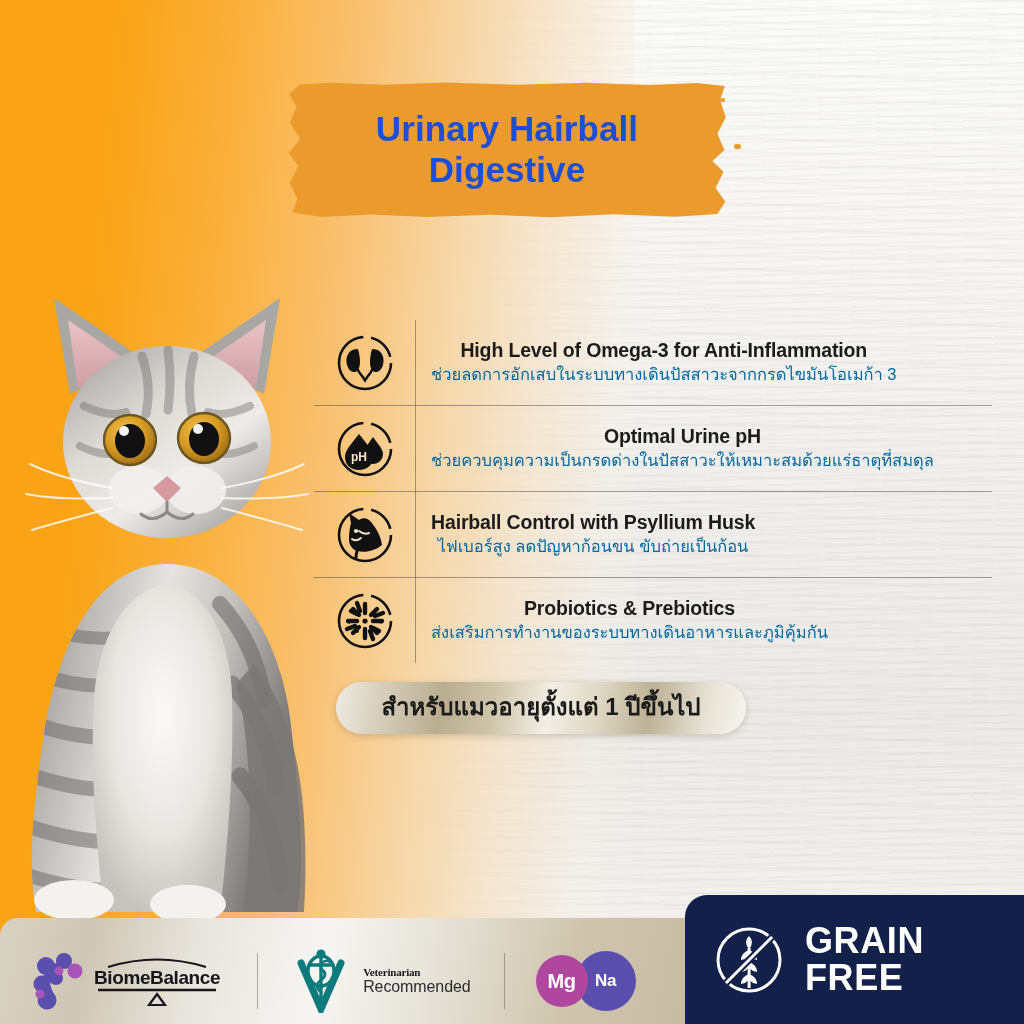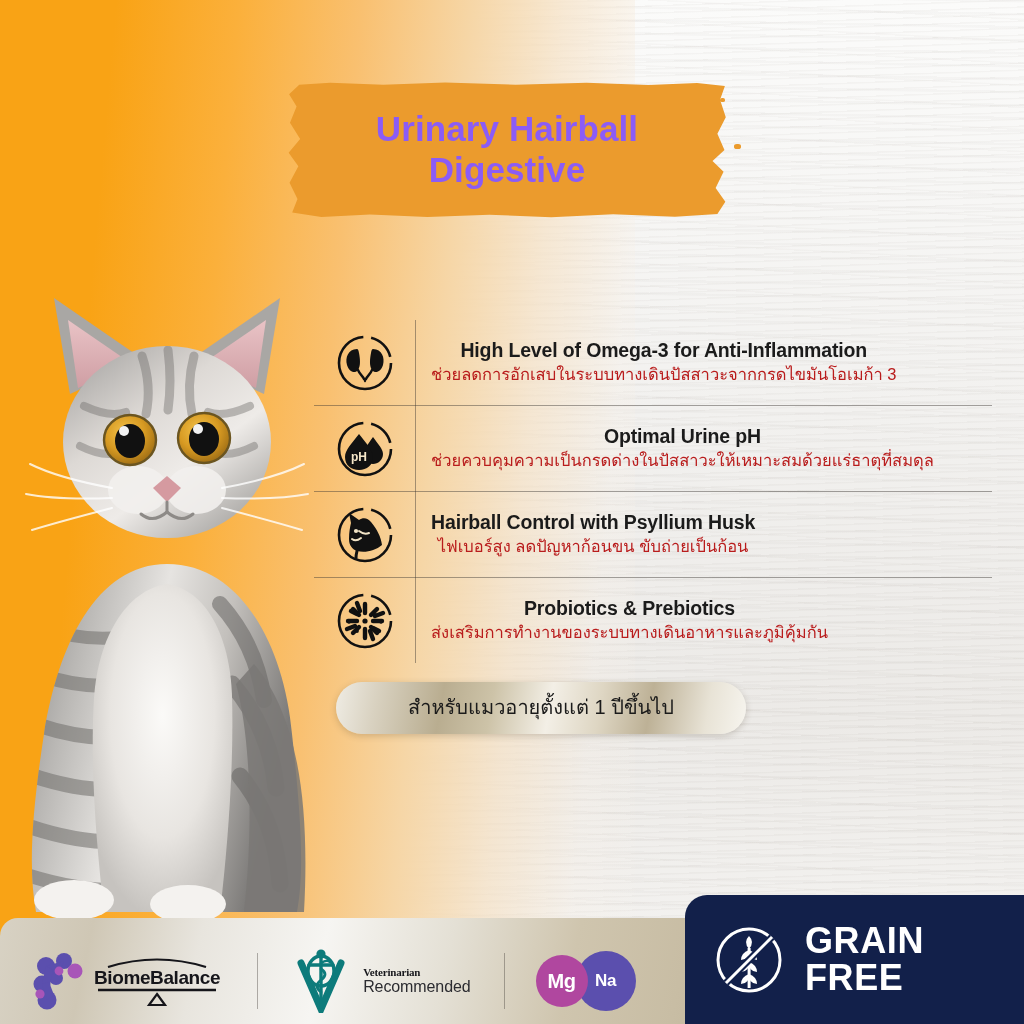--- a/index.html
+++ b/index.html
@@ -65,54 +65,54 @@
     clip-path:polygon(
       3% 2%, 10% 0.5%, 22% 2%, 36% 0.3%, 52% 2%, 68% 0.6%, 82% 2.2%, 93% 0.8%, 99.3% 3%,
       98.2% 13%, 99.5% 26%, 97.6% 38%, 99.2% 50%, 96.5% 58%, 99% 66%, 97.2% 78%, 99.4% 88%, 97.6% 97%,
       88% 99%, 74% 97.3%, 60% 99.4%, 46% 97.6%, 32% 99.3%, 19% 97.4%, 8% 99.2%, 1.4% 96%,
       2.6% 86%, 0.8% 74%, 2.8% 62%, 0.6% 52%, 3.2% 42%, 0.9% 30%, 2.4% 18%, 0.7% 9%);
   }
   .banner-fleck{position:absolute;background:var(--brand,#eb9b2d);border-radius:40%;}
   .banner-title{
     position:absolute;inset:0;display:flex;flex-direction:column;
     align-items:center;justify-content:center;
-    color:#8b5cf6;font-weight:bold;font-size:35px;line-height:1.16;
+    color:#1d4ed8;font-weight:bold;font-size:35px;line-height:1.16;
     letter-spacing:.1px;padding:0 18px;box-sizing:border-box;
   }
 
   
   .features{position:absolute;left:314px;top:320px;width:678px;text-align:center;}
   .frow{position:relative;height:85px;display:flex;align-items:center;}
   .frow + .frow{border-top:1px solid rgba(60,55,50,.45);}
   .vline{
     position:absolute;left:101px;top:0;bottom:0;width:1px;
     background:rgba(60,55,50,.45);
   }
   .ficon{width:101px;display:flex;align-items:center;justify-content:center;flex:0 0 101px;}
   .ficon svg{display:block;}
   .ftext{padding-left:16px;}
   .ftitle{
     font-size:19.5px;font-weight:bold;color:#1b1b1b;letter-spacing:-.15px;
     line-height:1.18;margin:0 0 2px 0;
   }
   .fsub{
-    font-size:16.5px;color:#b91c1c;line-height:1.28;margin:0;font-weight:400;
+    font-size:16.5px;color:#0369a1;line-height:1.28;margin:0;font-weight:400;
   }
 
   
   .pill{
     position:absolute;left:336px;top:682px;width:410px;height:52px;border-radius:26px;
     background:linear-gradient(100deg,
       #efece4 0%, #d9d2c1 10%, #b9ad90 26%, #cdc3a8 38%,
       #f3efe6 52%, #ded6c3 64%, #bdb196 76%, #e8e3d6 90%, #f7f5ef 100%);
     box-shadow:0 2px 7px rgba(70,55,30,.22);
     display:flex;align-items:center;justify-content:center;
   }
   .pill span{
-    font-size:20px;color:#1b1b1b;font-weight:400;line-height:1;
+    font-size:24px;color:#1b1b1b;font-weight:700;line-height:1;
     transform:translateY(-1px);
   }
 
   
   .badgebar{
     position:absolute;left:0;top:918px;width:760px;height:126px;
     border-top-left-radius:18px;border-top-right-radius:4px;
     background:linear-gradient(102deg,
       #d8d2c4 0%, #cfc7b5 12%, #e8e5de 26%, #f6f5f2 42%,
       #e4e0d5 58%, #cfc5ae 74%, #c8bda4 88%, #bfb49a 100%);

